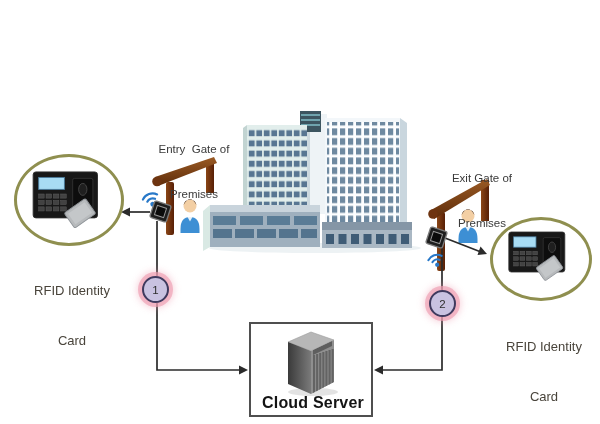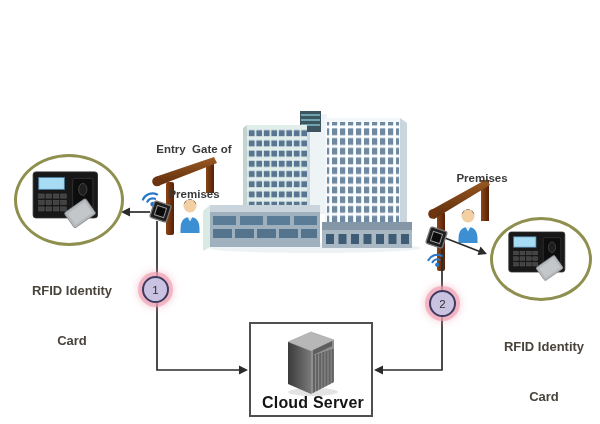--- a/index.html
+++ b/index.html
@@ -5,21 +5,21 @@
   html,body{margin:0;padding:0;background:#ffffff;}
   .canvas{
     position:relative;width:600px;height:424px;background:#ffffff;overflow:hidden;
     font-family:"Liberation Sans",sans-serif;
   }
   .abs{position:absolute;}
   svg{display:block;}
   
   .lbl{
     position:absolute;text-align:center;color:#3a3a3a;
-    font-size:11.5px;line-height:1.28;white-space:pre;font-weight:bold;
+    font-size:11.5px;line-height:1.28;white-space:pre;
   }
   .lbl.rfid{font-size:13px;color:#49443b;text-align:center;}
   
   .rfid-circle{
     position:absolute;border:3px solid #8f8f4f;border-radius:50%;
     background:#ffffff;box-sizing:border-box;
   }
   .rfid-circle.left{left:14px;top:154px;width:110px;height:92px;}
   .rfid-circle.right{left:490px;top:217px;width:102px;height:84px;}
   
@@ -237,20 +237,21 @@
       <rect x="38" y="36" width="28" height="20" rx="2" fill="#b7babc" stroke="#90959a"></rect>
       <rect x="41" y="39" width="22" height="14" fill="#c8cbcd" opacity="0.75"></rect>
     </g>
   </svg>
 
   <div class="lbl" style="left:134px;top:113px;width:120px">
     <div>Entry  Gate of</div>
     <div>Premises</div>
   </div>
   <div class="lbl" style="left:422px;top:142px;width:120px">
+    <div>Exit Gate of</div>
     <div>Premises</div>
   </div>
   <div class="lbl rfid" style="left:12px;top:250px;width:120px">
     <div>RFID Identity</div>
     <div>Card</div>
   </div>
   <div class="lbl rfid" style="left:484px;top:306px;width:120px">
     <div>RFID Identity</div>
     <div>Card</div>
   </div>

